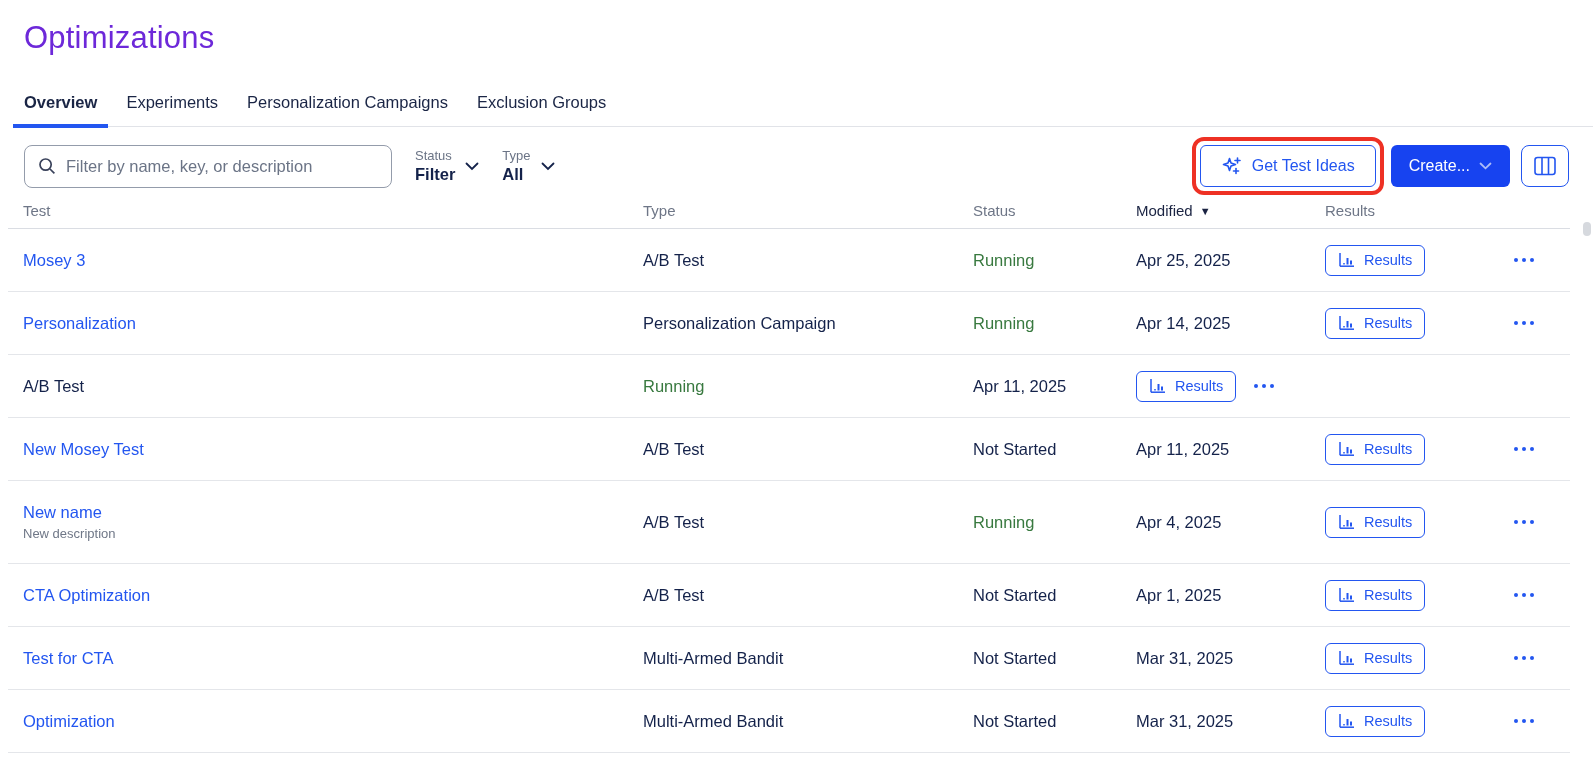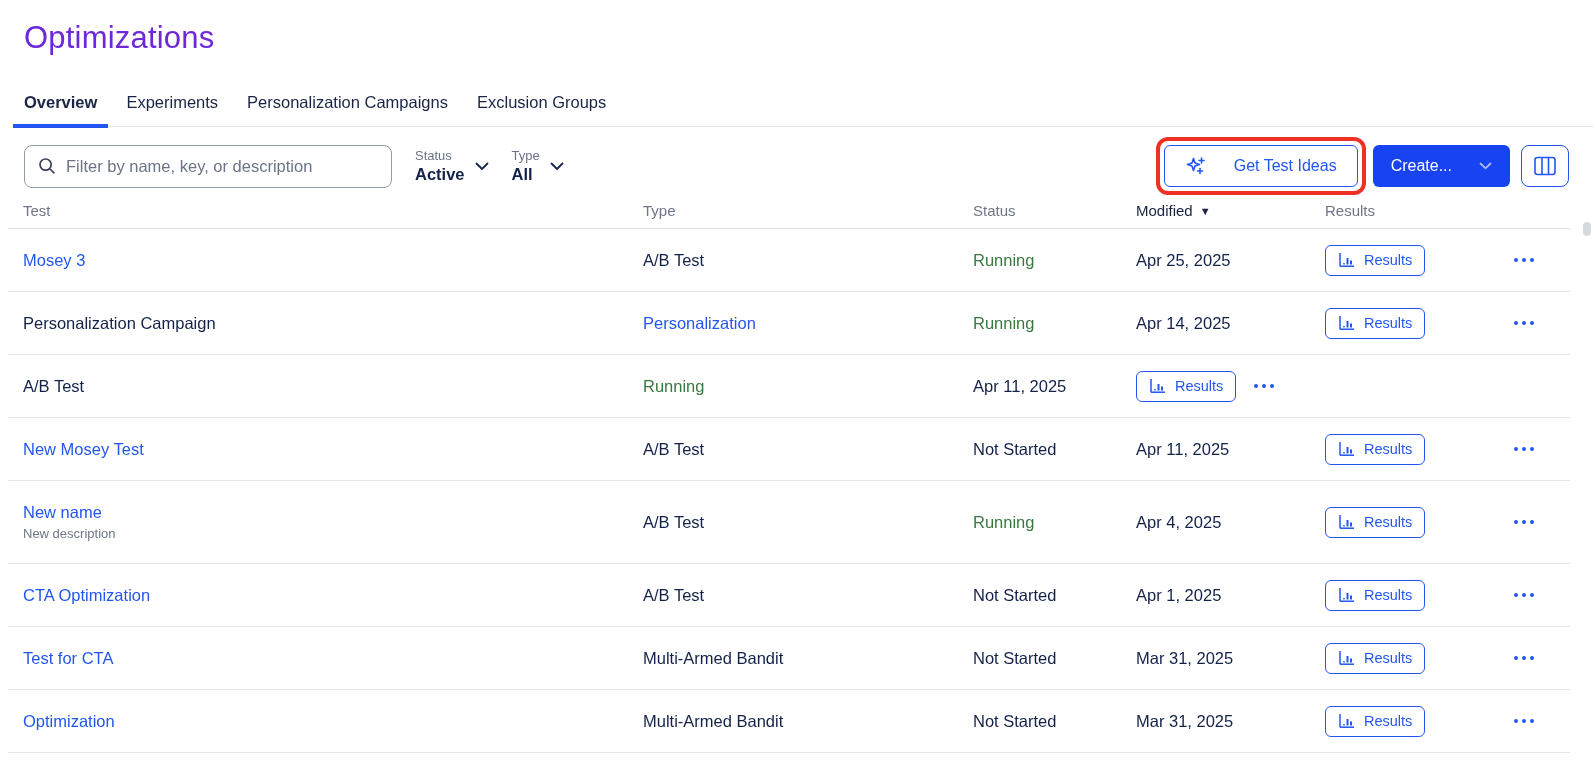--- a/index.html
+++ b/index.html
@@ -20,21 +20,21 @@
   .toolbar{ display:flex; align-items:center; margin:17px 24px 12px 24px; height:44px;}
   .searchbox{ display:flex; align-items:center; width:368px; height:43px; border:1px solid #949cab; border-radius:8px; padding:0 12px; gap:9px; background:#fff;}
   .searchbox input{ border:none; outline:none; font-size:16.5px; color:#14224a; width:100%; font-family:inherit;}
   .searchbox input::placeholder{ color:#6b7486; opacity:1;}
   .dd{ display:flex; align-items:center; gap:10px; margin-left:23px; cursor:pointer;}
   .dd .dd-text{ display:flex; flex-direction:column; line-height:1.25;}
   .dd .dd-label{ font-size:13px; color:#6b7486;}
   .dd .dd-value{ font-size:16.5px; color:#14224a; font-weight:600;}
   .spacer{ flex:1; }
   .annotation{ border:4px solid var(--red); border-radius:12px; padding:4px; margin-right:7px;}
-  .btn{ display:flex; align-items:center; justify-content:center; gap:27px; height:42px; border-radius:6px; font-size:16px; font-weight:500; cursor:pointer; font-family:inherit;}
+  .btn{ display:flex; align-items:center; justify-content:center; gap:9px; height:42px; border-radius:6px; font-size:16px; font-weight:500; cursor:pointer; font-family:inherit;}
   .btn-outline{ background:#fff; border:1px solid var(--accent); color:var(--accent); padding:0 20px;}
   .btn-primary{ background:var(--create); border:none; color:#fff; padding:0 18px; margin-right:11px;}
   .btn-icon{ width:48px; padding:0; background:#fff; border:1px solid var(--accent); border-radius:8px;}
   
   .table{ margin:14px 23px 0 8px; width:1562px;}
   .thead, .row{ display:grid; grid-template-columns:620px 330px 163px 189px 260px; align-items:center;}
   .thead{ border-bottom:1px solid #dadde3; padding-bottom:9px; margin-top:9px;}
   .th{ font-size:15px; color:#6e7687; padding-left:15px; display:flex; align-items:center; gap:7px;}
   .th.sorted{ color:#1a2342; }
   .sort-arrow{ font-size:11px; color:#1a2342;}
@@ -72,21 +72,21 @@
         <circle cx="8.6" cy="8.6" r="5.6"></circle>
           <line x1="13" y1="13" x2="17.4" y2="17.4"></line>
       </svg>
     </span>
     <input type="text" placeholder="Filter by name, key, or description" style="">
   </div>
 
   <div class="dd">
     <span class="dd-text">
       <span class="dd-label">Status</span>
-      <span class="dd-value">Active</span>
+      <span class="dd-value">Filter</span>
     </span>
     <span>
       <svg width="14" height="9" viewBox="0 0 14 9" fill="none" stroke="#14224a" stroke-width="1.8" stroke-linecap="round">
           <polyline points="1.5,1.5 7,7 12.5,1.5"></polyline>
         </svg>
     </span>
   </div>
 
   <div class="dd">
     <span class="dd-text">
@@ -171,24 +171,24 @@
         </button>
       <div class="dots">
           <span class="dot"></span>
           <span class="dot"></span>
           <span class="dot"></span>
         </div>
     </div>
   </div>
 
   <div class="row">
+    <div class="cell name-cell">
+        <a>Personalization</a>
+      </div>
     <div class="cell">Personalization Campaign</div>
-    <div class="cell name-cell">
-        <a>Personalization</a>
-      </div>
     <div class="cell status running">Running</div>
     <div class="cell">Apr 14, 2025</div>
     <div class="cell results-cell">
       <button class="results-btn">
           <span>
             <svg width="18" height="16" viewBox="0 0 18 16" fill="none" stroke="#2356f0" stroke-width="1.5">
               <line x1="2" y1="1" x2="2" y2="14.2"></line>
               <line x1="2" y1="14.2" x2="16" y2="14.2"></line>
               <line x1="6" y1="11" x2="6" y2="12.5"></line>
               <line x1="9.5" y1="6" x2="9.5" y2="12.5" stroke-width="2"></line>

